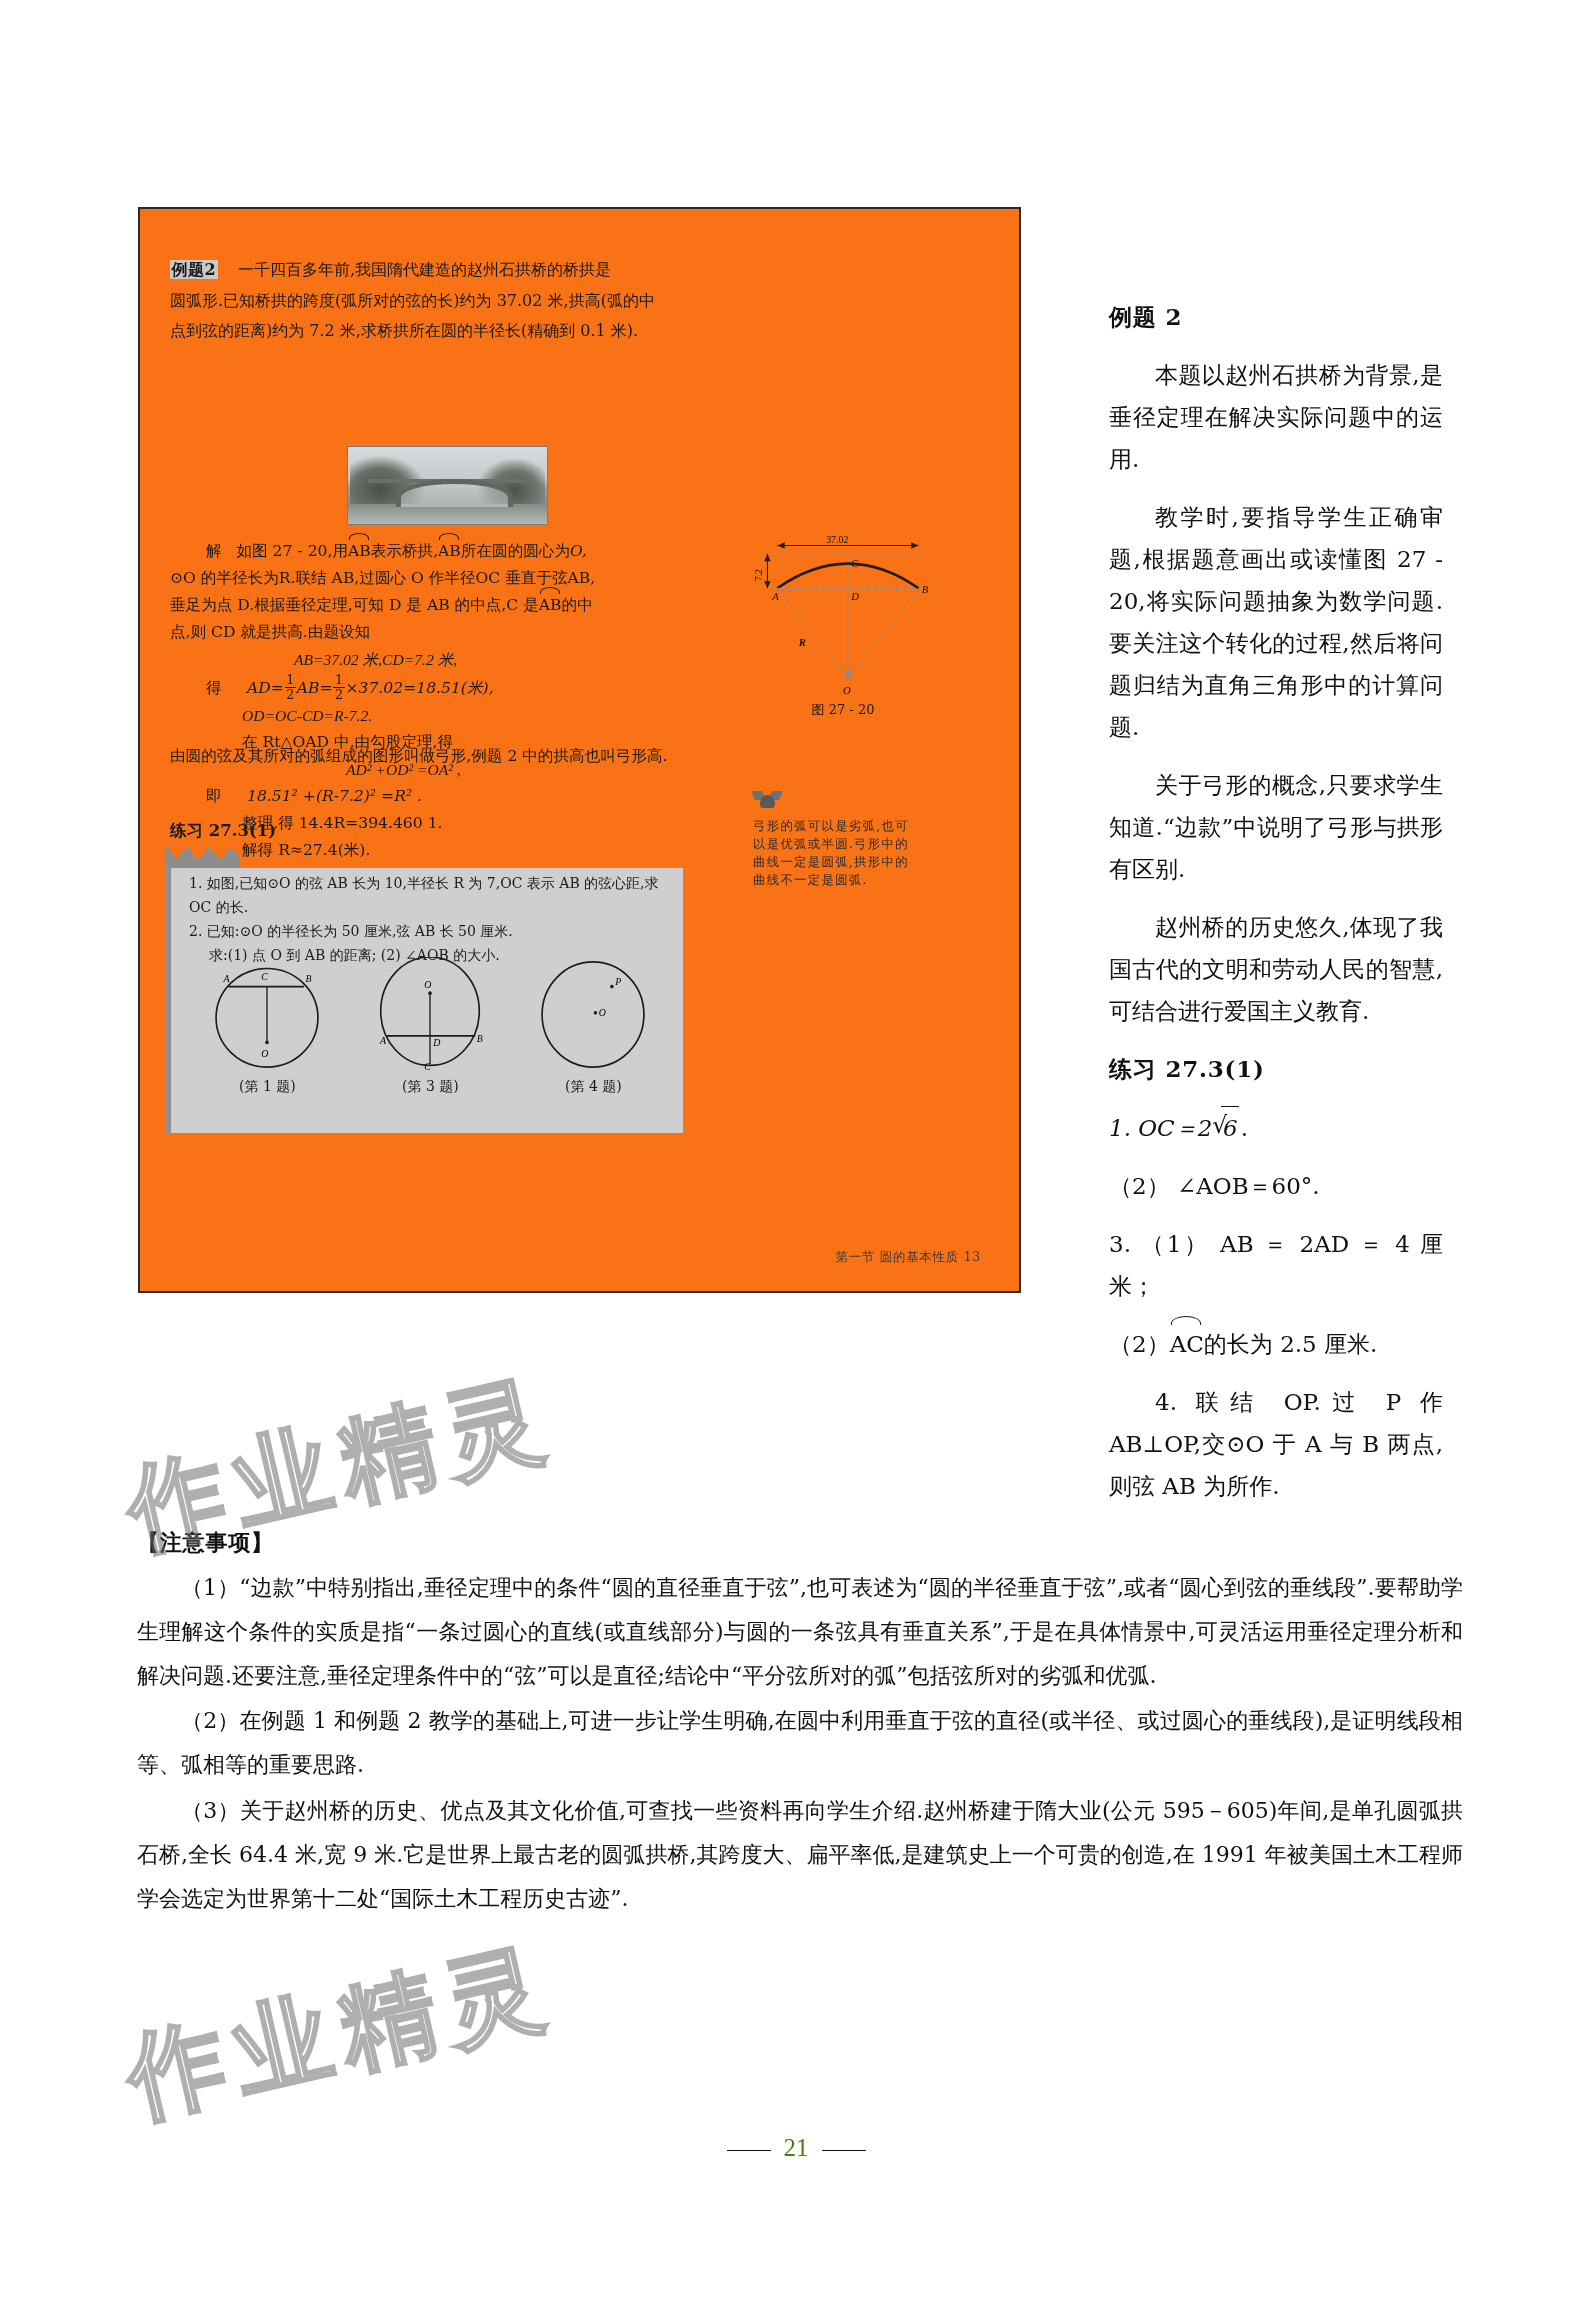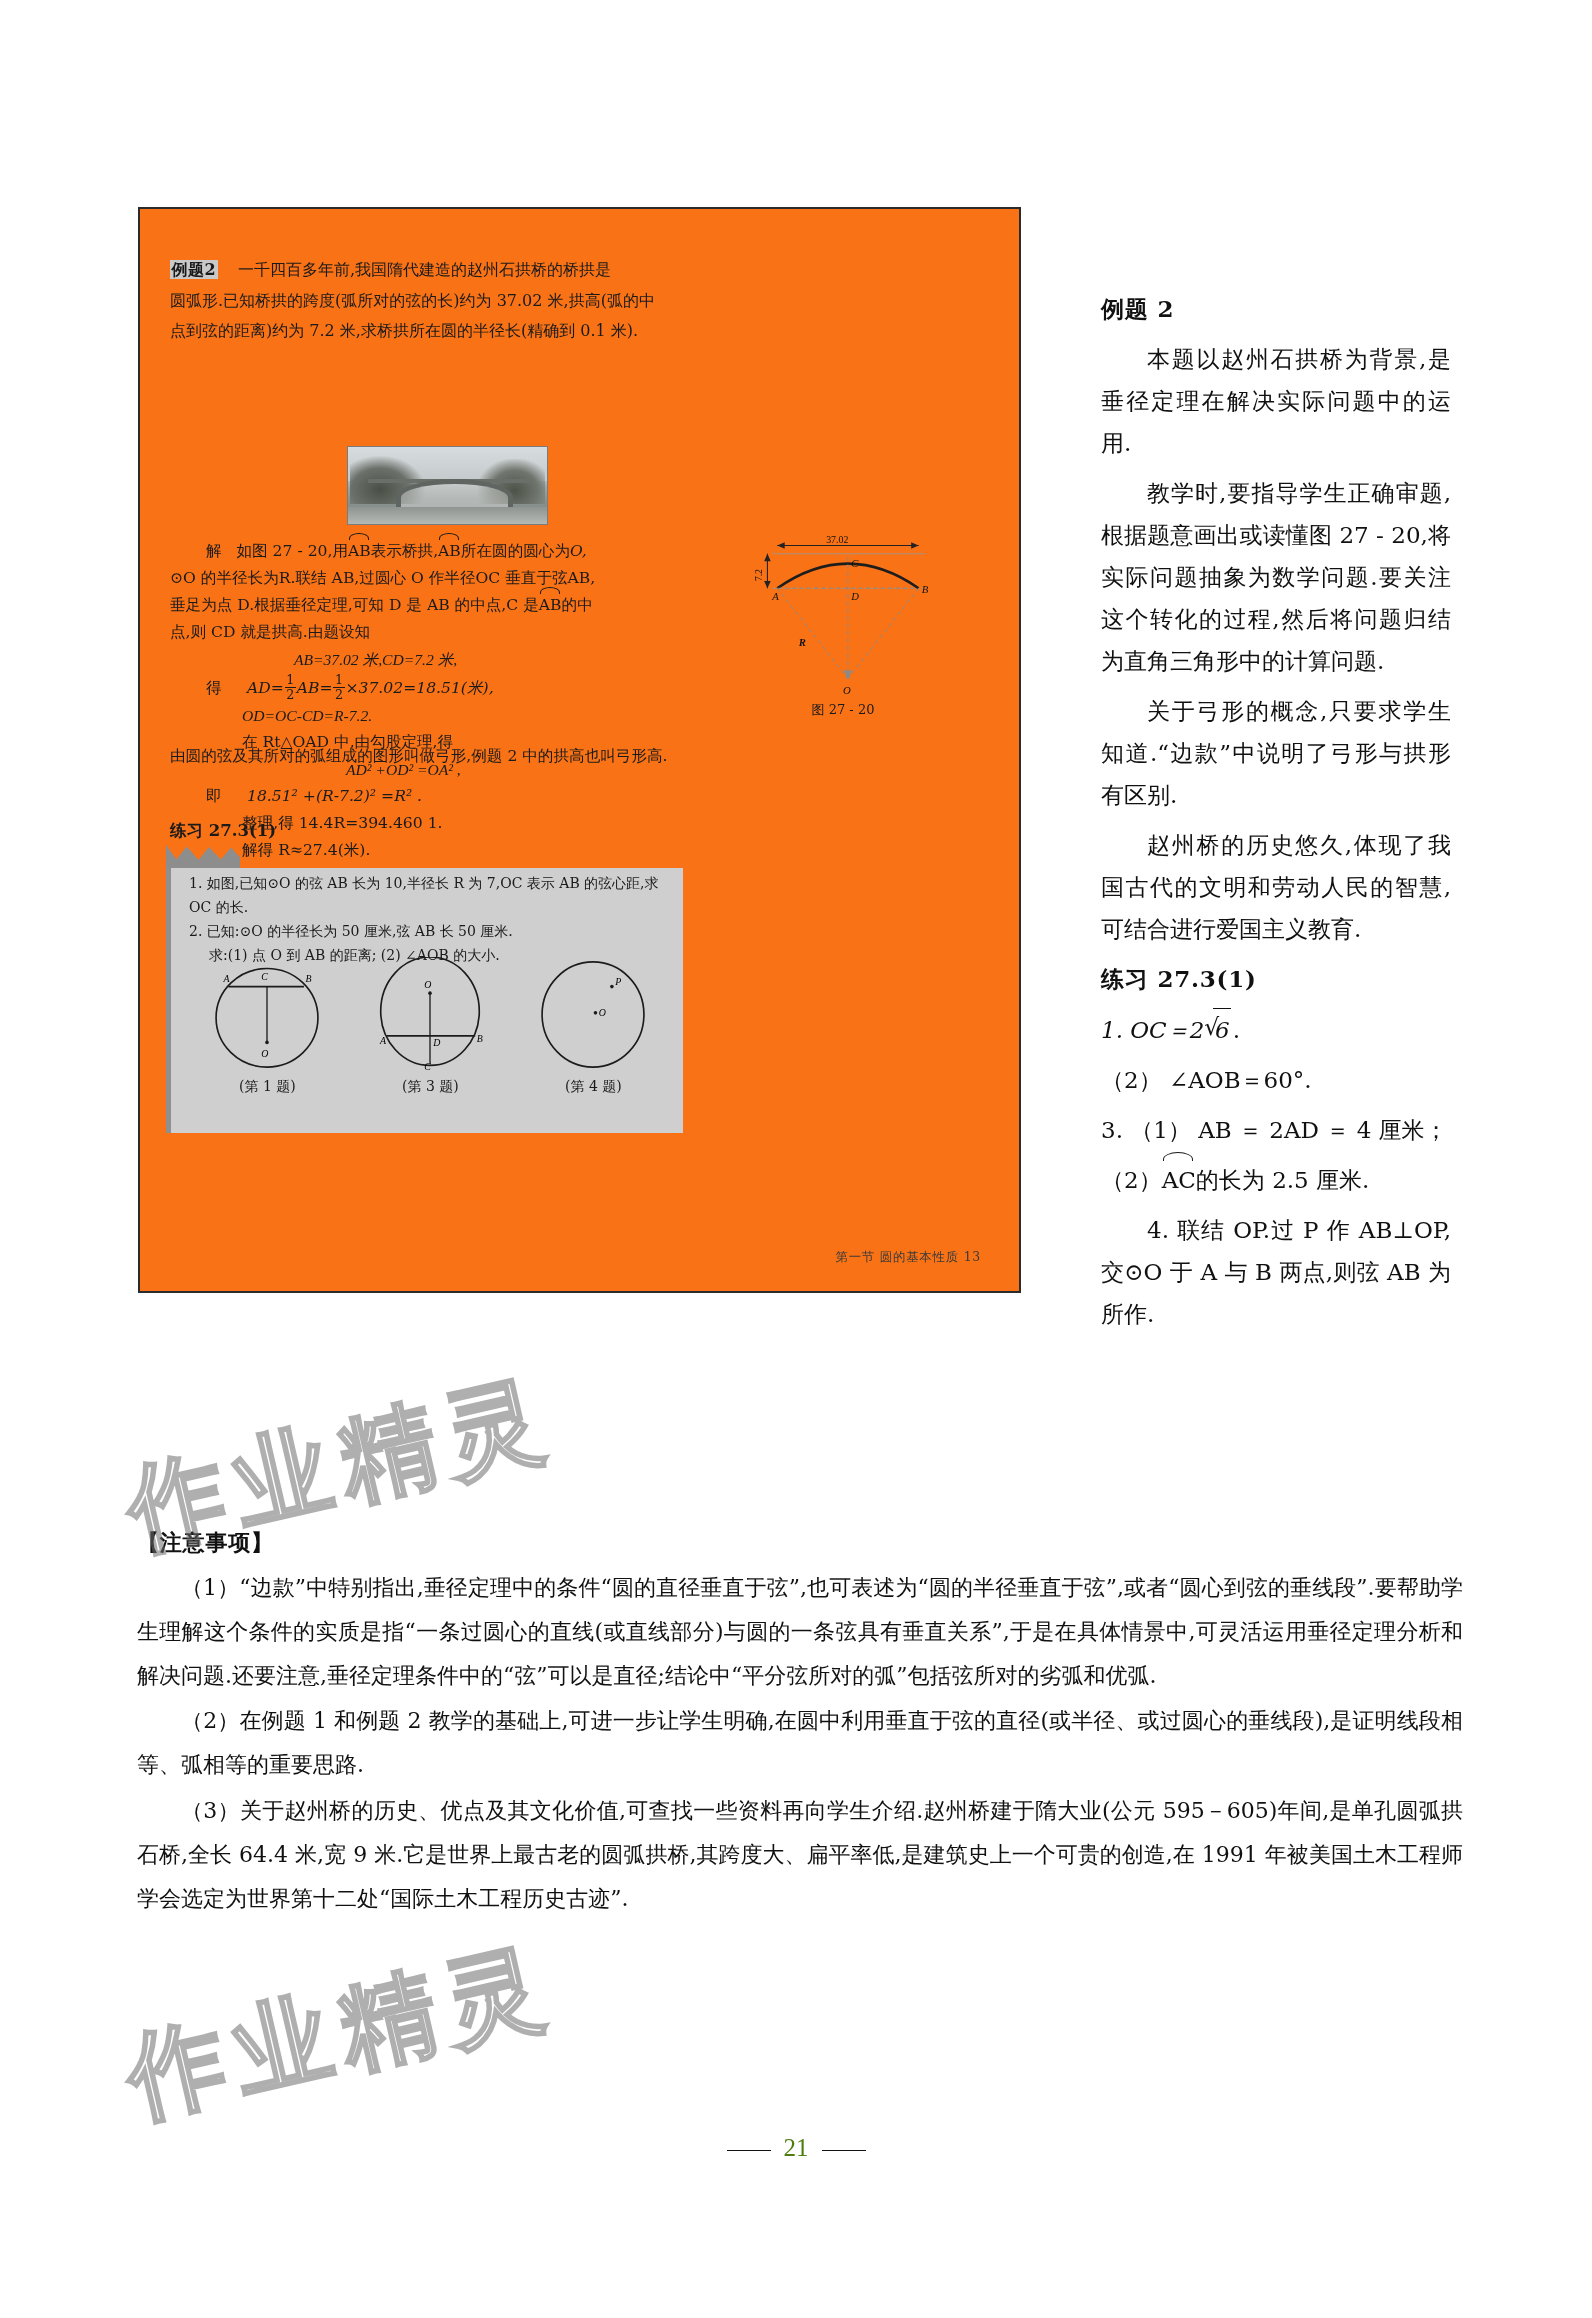--- a/index.html
+++ b/index.html
@@ -268,21 +268,21 @@
     font-size: 23px;
     line-height: 42px;
     font-family: "DejaVu Serif", "Liberation Serif", serif;
     color: #111;
   }
   .commentary .c-head {
     font-weight: bold;
     letter-spacing: 0.8px;
   }
   .commentary p {
-    margin: 8px;
+    margin: 16px;
     text-align: justify;
     text-justify: inter-ideograph;
     text-indent: 2em;
   }
   .commentary p.noind { text-indent: 0; }
   .rad {
     display: inline-block;
     position: relative;
     padding: 0 1.6px 0 9px;
     font-style: italic;
@@ -437,20 +437,28 @@
         <text x="26" y="92" font-size="13" font-style="italic" font-family="Liberation Serif, serif" fill="#111">A</text>
         <text x="208" y="84" font-size="13" font-style="italic" font-family="Liberation Serif, serif" fill="#111">B</text>
         <text x="122" y="52" font-size="13" font-style="italic" font-family="Liberation Serif, serif" fill="#111">C</text>
         <text x="122" y="92" font-size="13" font-style="italic" font-family="Liberation Serif, serif" fill="#111">D</text>
         <text x="112" y="207" font-size="13" font-style="italic" font-family="Liberation Serif, serif" fill="#111">O</text>
         <text x="58" y="148" font-size="13" font-style="italic" font-weight="bold" font-family="Liberation Serif, serif" fill="#111">R</text>
       </svg>
     </div>
     <div class="fig-cap zh">图 27 - 20</div>
 
+    <div class="side-note">
+      <span class="note-icon">
+        <span class="wing-l"></span>
+          <span class="wing-r"></span>
+          <span class="bell"></span>
+      </span>
+      <span>弓形的弧可以是劣弧,也可以是优弧或半圆.弓形中的曲线一定是圆弧,拱形中的曲线不一定是圆弧.</span>
+    </div>
 
     <div class="para-gongxing zh">由圆的弦及其所对的弧组成的图形叫做弓形,例题 2 中的拱高也叫弓形高.</div>
 
     <div class="ex-title zh">练习 27.3(1)</div>
     <div class="torn-tab"></div>
     <div class="ex-box">
       <div class="ex-q zh">1. 如图,已知⊙O 的弦 AB 长为 10,半径长 R 为 7,OC 表示 AB 的弦心距,求 OC 的长.</div>
       <div class="ex-q zh" style="padding-top:0">
         <span>2. 已知:⊙O 的半径长为 50 厘米,弦 AB 长 50 厘米.</span>
         <span class="sub">求:(1) 点 O 到 AB 的距离;  (2) ∠AOB 的大小.</span>

